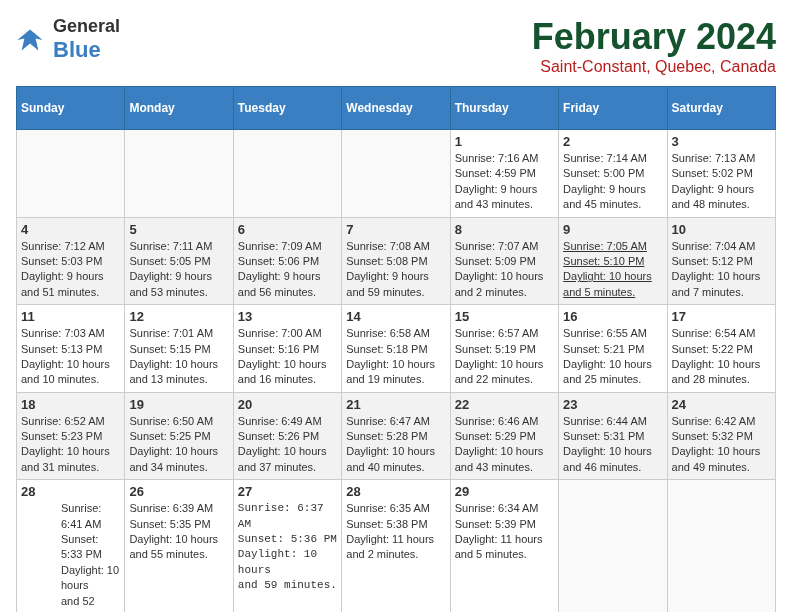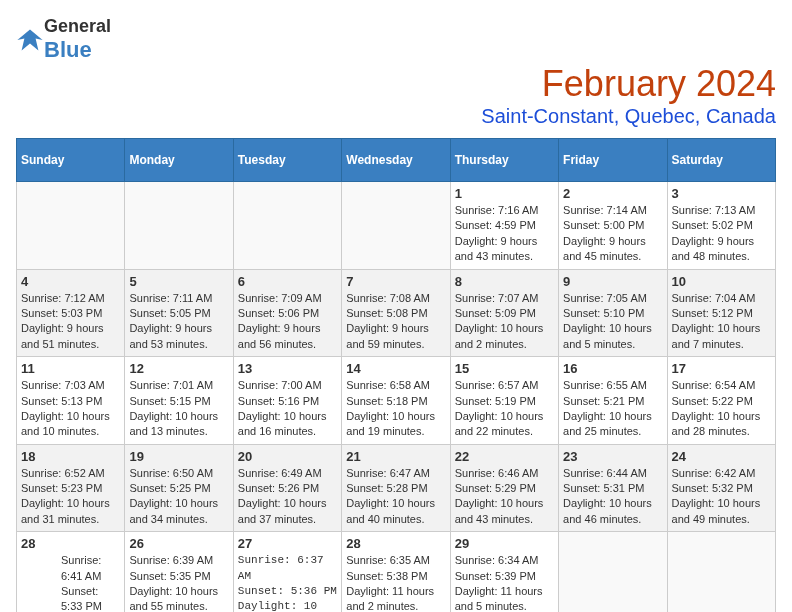--- a/index.html
+++ b/index.html
@@ -12,48 +12,47 @@
     }
     .header-section {
       display: flex;
       justify-content: space-between;
       align-items: flex-start;
       margin-bottom: 10px;
     }
     .logo {
       display: flex;
       align-items: center;
-      gap: 0;
+      gap: 9px;
     }
     .logo-text-general {
       font-size: 18px;
       font-weight: bold;
       color: #333;
     }
     .logo-text-blue {
       font-size: 22px;
       font-weight: bold;
       color: #3a7fc1;
     }
     .logo-bird {
       width: 28px;
       height: 28px;
     }
     .title-section {
       text-align: right;
     }
     .month-title {
       font-size: 36px;
-      font-weight: normal;
-      color: #c2410c;
-      margin-top: 47px;
+      font-weight: bold;
+      color: #14532d;
     }
     .location-title {
-      font-size: 20px;
-      color: #1d4ed8;
+      font-size: 16px;
+      color: #b91c1c;
     }
     .calendar {
       width: 100%;
       border-collapse: collapse;
       font-size: 11px;
     }
     .calendar th {
       background-color: #3a7fc1;
       color: #fff;
       padding: 14px 4px;
@@ -180,21 +179,21 @@
         </td>
         <td>
           <div class="day-number">8</div>
           <div class="day-info" style="white-space: pre-line;">Sunrise: 7:07 AM
 Sunset: 5:09 PM
 Daylight: 10 hours
 and 2 minutes.</div>
         </td>
         <td>
           <div class="day-number">9</div>
-          <div class="day-info" style="white-space: pre-line;">Sunrise: 7:05 AM
+          <div class="day-info" style="white-space: pre-line; text-decoration: underline;">Sunrise: 7:05 AM
 Sunset: 5:10 PM
 Daylight: 10 hours
 and 5 minutes.</div>
         </td>
         <td>
           <div class="day-number">10</div>
           <div class="day-info" style="white-space: pre-line;">Sunrise: 7:04 AM
 Sunset: 5:12 PM
 Daylight: 10 hours
 and 7 minutes.</div>

